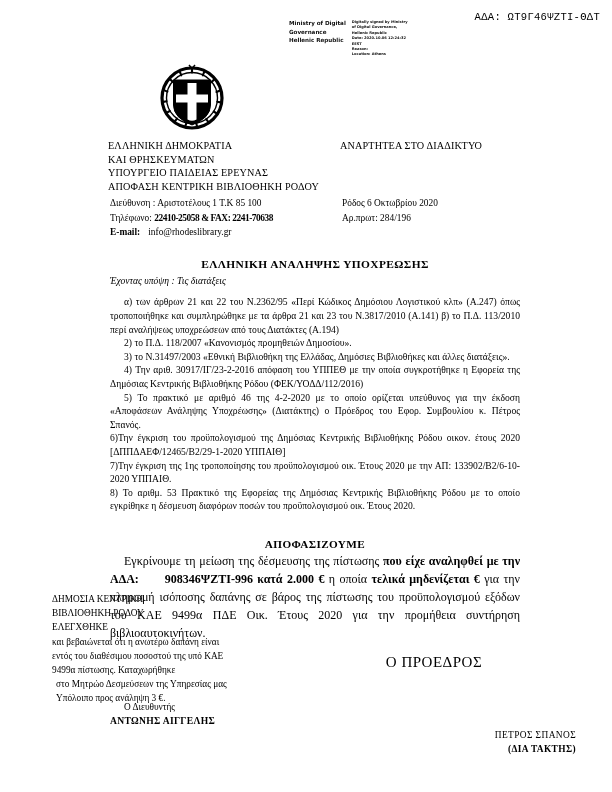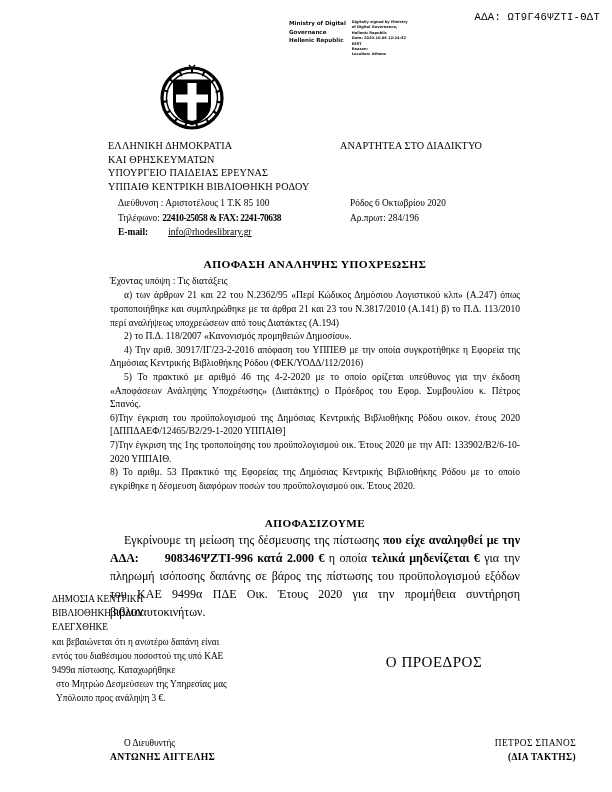--- a/index.html
+++ b/index.html
@@ -73,35 +73,34 @@
     letter-spacing: 0.15px;
   }
   .hdr-row { display: flex; }
   .hdr-left { width: 232px; }
   .hdr-right { flex: 1; }
 
   
   .contact {
     position: absolute;
     top: 196px;
-    left: 8px;
+    left: 0;
     width: 588px;
     padding: 0 36px 0 110px;
     font-size: 9.4px;
     line-height: 14.6px;
   }
   .contact-row { display: flex; }
   .contact-left { width: 232px; white-space: nowrap; }
   .contact-right { flex: 1; white-space: nowrap; }
   .tel-line { font-weight: bold; letter-spacing: -0.45px; }
   .tel-label { font-weight: normal; letter-spacing: 0; }
   .email-label { font-weight: bold; }
   .email-val {
-    text-decoration: underline;
-    margin-left: 20px;
+    margin-left: 8px;
     color: #000;
   }
 
   
   .doc {
     position: absolute;
     top: 258px;
     left: 0;
     width: 612px;
     padding: 0 92px 0 110px;
@@ -109,21 +108,22 @@
   .title {
     text-align: center;
     font-weight: bold;
     font-size: 11.4px;
     letter-spacing: 0.4px;
     margin-bottom: 4px;
   }
   .lead {
     font-size: 9.6px;
     line-height: 13.4px;
-    margin-bottom: 1px;
+    font-style: italic;
+    margin-bottom: 8px;
   }
   .clause {
     font-size: 9.6px;
     line-height: 13.6px;
     text-align: justify;
     text-indent: 14px;
     margin: 0;
   }
   .clause.noind { text-indent: 0; }
 
@@ -153,25 +153,26 @@
     width: 612px;
     padding: 0 36px 0 52px;
   }
   .footer-row { display: flex; align-items: flex-start; }
   .cert { width: 240px; font-size: 9.3px; line-height: 14.2px; }
   .cert .ind { padding-left: 4px; }
   .pres { flex: 1; padding-top: 62px; text-align: center; font-size: 15px; letter-spacing: 0.5px; }
 
   .sign-row {
     position: absolute;
-    top: 736px;
+    top: 700px;
     left: 0;
     width: 612px;
     padding: 0 36px 0 110px;
     display: flex;
+    flex-direction: column;
   }
   .sign-left { width: 240px; font-size: 9.3px; line-height: 14px; }
   .sign-left .role { padding-left: 14px; }
   .sign-left .name { font-weight: bold; font-size: 9.6px; letter-spacing: 0.3px; }
   .sign-right { flex: 1; text-align: right; font-size: 9.4px; line-height: 14px; letter-spacing: 0.4px; }
   .sign-right .tag { font-weight: bold; padding-left: 26px; }
 </style>
 </head>
 <body>
 
@@ -226,21 +227,21 @@
     <path d="M31.5 19 H40.5 V30.5 H52 V38.5 H40.5 V55.5 Q36 58 31.5 55.5 V38.5 H20 V30.5 H31.5 Z" fill="#ffffff"></path>
   </svg>
 </div>
 
 <div class="hdr">
   <div class="hdr-row">
     <div class="hdr-left">
       <div>ΕΛΛΗΝΙΚΗ ΔΗΜΟΚΡΑΤΙΑ</div>
       <div>ΚΑΙ  ΘΡΗΣΚΕΥΜΑΤΩΝ</div>
       <div>ΥΠΟΥΡΓΕΙΟ ΠΑΙΔΕΙΑΣ  ΕΡΕΥΝΑΣ</div>
-      <div>ΥΠΠΑΙΘ ΚΕΝΤΡΙΚΗ ΒΙΒΛΙΟΘΗΚΗ ΡΟΔΟΥ</div>
+      <div>ΑΠΟΦΑΣΗ ΚΕΝΤΡΙΚΗ ΒΙΒΛΙΟΘΗΚΗ ΡΟΔΟΥ</div>
     </div>
     <div class="hdr-right">ΑΝΑΡΤΗΤΕΑ ΣΤΟ ΔΙΑΔΙΚΤΥΟ</div>
   </div>
 </div>
 
 <div class="contact">
   <div class="contact-row">
     <div class="contact-left">Διεύθυνση : Αριστοτέλους 1 Τ.Κ 85 100</div>
     <div class="contact-right">Ρόδος  6 Οκτωβρίου 2020</div>
   </div>
@@ -248,25 +249,26 @@
     <div class="contact-left tel-line"><span class="tel-label">Τηλέφωνο: </span><span>22410-25058 &amp; FAX: 2241-70638</span></div>
     <div class="contact-right">Αρ.πρωτ: 284/196</div>
   </div>
   <div class="contact-row">
     <div class="contact-left"><span class="email-label">E-mail:</span><span class="email-val">info@rhodeslibrary.gr</span></div>
     <div class="contact-right"></div>
   </div>
 </div>
 
 <div class="doc">
-  <div class="title">ΑΠΟΦΑΣΗ ΑΝΑΛΗΨΗΣ  ΥΠΟΧΡΕΩΣΗΣ</div>
+  <div class="title">ΕΛΛΗΝΙΚΗ ΑΝΑΛΗΨΗΣ  ΥΠΟΧΡΕΩΣΗΣ</div>
   <div class="lead">Έχοντας υπόψη : Τις διατάξεις</div>
 
   <p class="clause">α) των άρθρων 21 και 22 του Ν.2362/95 «Περί Κώδικος Δημόσιου Λογιστικού κλπ» (Α.247) όπως τροποποιήθηκε και συμπληρώθηκε με τα άρθρα 21 και 23 του Ν.3817/2010 (Α.141) β) το Π.Δ. 113/2010 περί αναλήψεως υποχρεώσεων από τους Διατάκτες (Α.194)</p>
   <p class="clause">2) το Π.Δ. 118/2007 «Κανονισμός προμηθειών Δημοσίου».</p>
+  <p class="clause">3) το Ν.31497/2003  «Εθνική Βιβλιοθήκη της Ελλάδας, Δημόσιες Βιβλιοθήκες και άλλες διατάξεις».</p>
   <p class="clause">4) Την αριθ.  30917/ΙΓ/23-2-2016 απόφαση του ΥΠΠΕΘ με την οποία συγκροτήθηκε η Εφορεία της Δημόσιας Κεντρικής Βιβλιοθήκης Ρόδου (ΦΕΚ/ΥΟΔΔ/112/2016)</p>
   <p class="clause">5) Το πρακτικό με αριθμό 46 της 4-2-2020 με το οποίο ορίζεται  υπεύθυνος για την έκδοση «Αποφάσεων Ανάληψης Υποχρέωσης» (Διατάκτης) ο Πρόεδρος του Εφορ. Συμβουλίου κ. Πέτρος Σπανός.</p>
   <p class="clause noind">6)Την έγκριση  του προϋπολογισμού της Δημόσιας Κεντρικής Βιβλιοθήκης Ρόδου οικον. έτους 2020 [ΔΠΠΔΑΕΦ/12465/Β2/29-1-2020 ΥΠΠΑΙΘ]</p>
   <p class="clause noind">7)Την έγκριση της 1ης τροποποίησης του προϋπολογισμού οικ. Έτους 2020 με την ΑΠ: 133902/Β2/6-10-2020 ΥΠΠΑΙΘ.</p>
   <p class="clause noind">8) Το αριθμ. 53 Πρακτικό της Εφορείας της Δημόσιας Κεντρικής Βιβλιοθήκης Ρόδου με το οποίο εγκρίθηκε η δέσμευση διαφόρων ποσών του προϋπολογισμού οικ. Έτους 2020.</p>
 
   <div class="decide-title">ΑΠΟΦΑΣΙΖΟΥΜΕ</div>
   <div class="decide-body"><span>Εγκρίνουμε τη μείωση της δέσμευσης της πίστωσης </span><b>που είχε αναληφθεί με την ΑΔΑ:</b><span class="ada-gap"></span><b class="ada-inline">908346ΨΖΤΙ-996 κατά 2.000  €</b><span> η οποία </span><b>τελικά μηδενίζεται €</b><span> για την πληρωμή ισόποσης δαπάνης σε βάρος της πίστωσης του προϋπολογισμού εξόδων του ΚΑΕ 9499α ΠΔΕ  Οικ. Έτους 2020 για την προμήθεια συντήρηση βιβλιοαυτοκινήτων.</span></div>
 </div>
 

